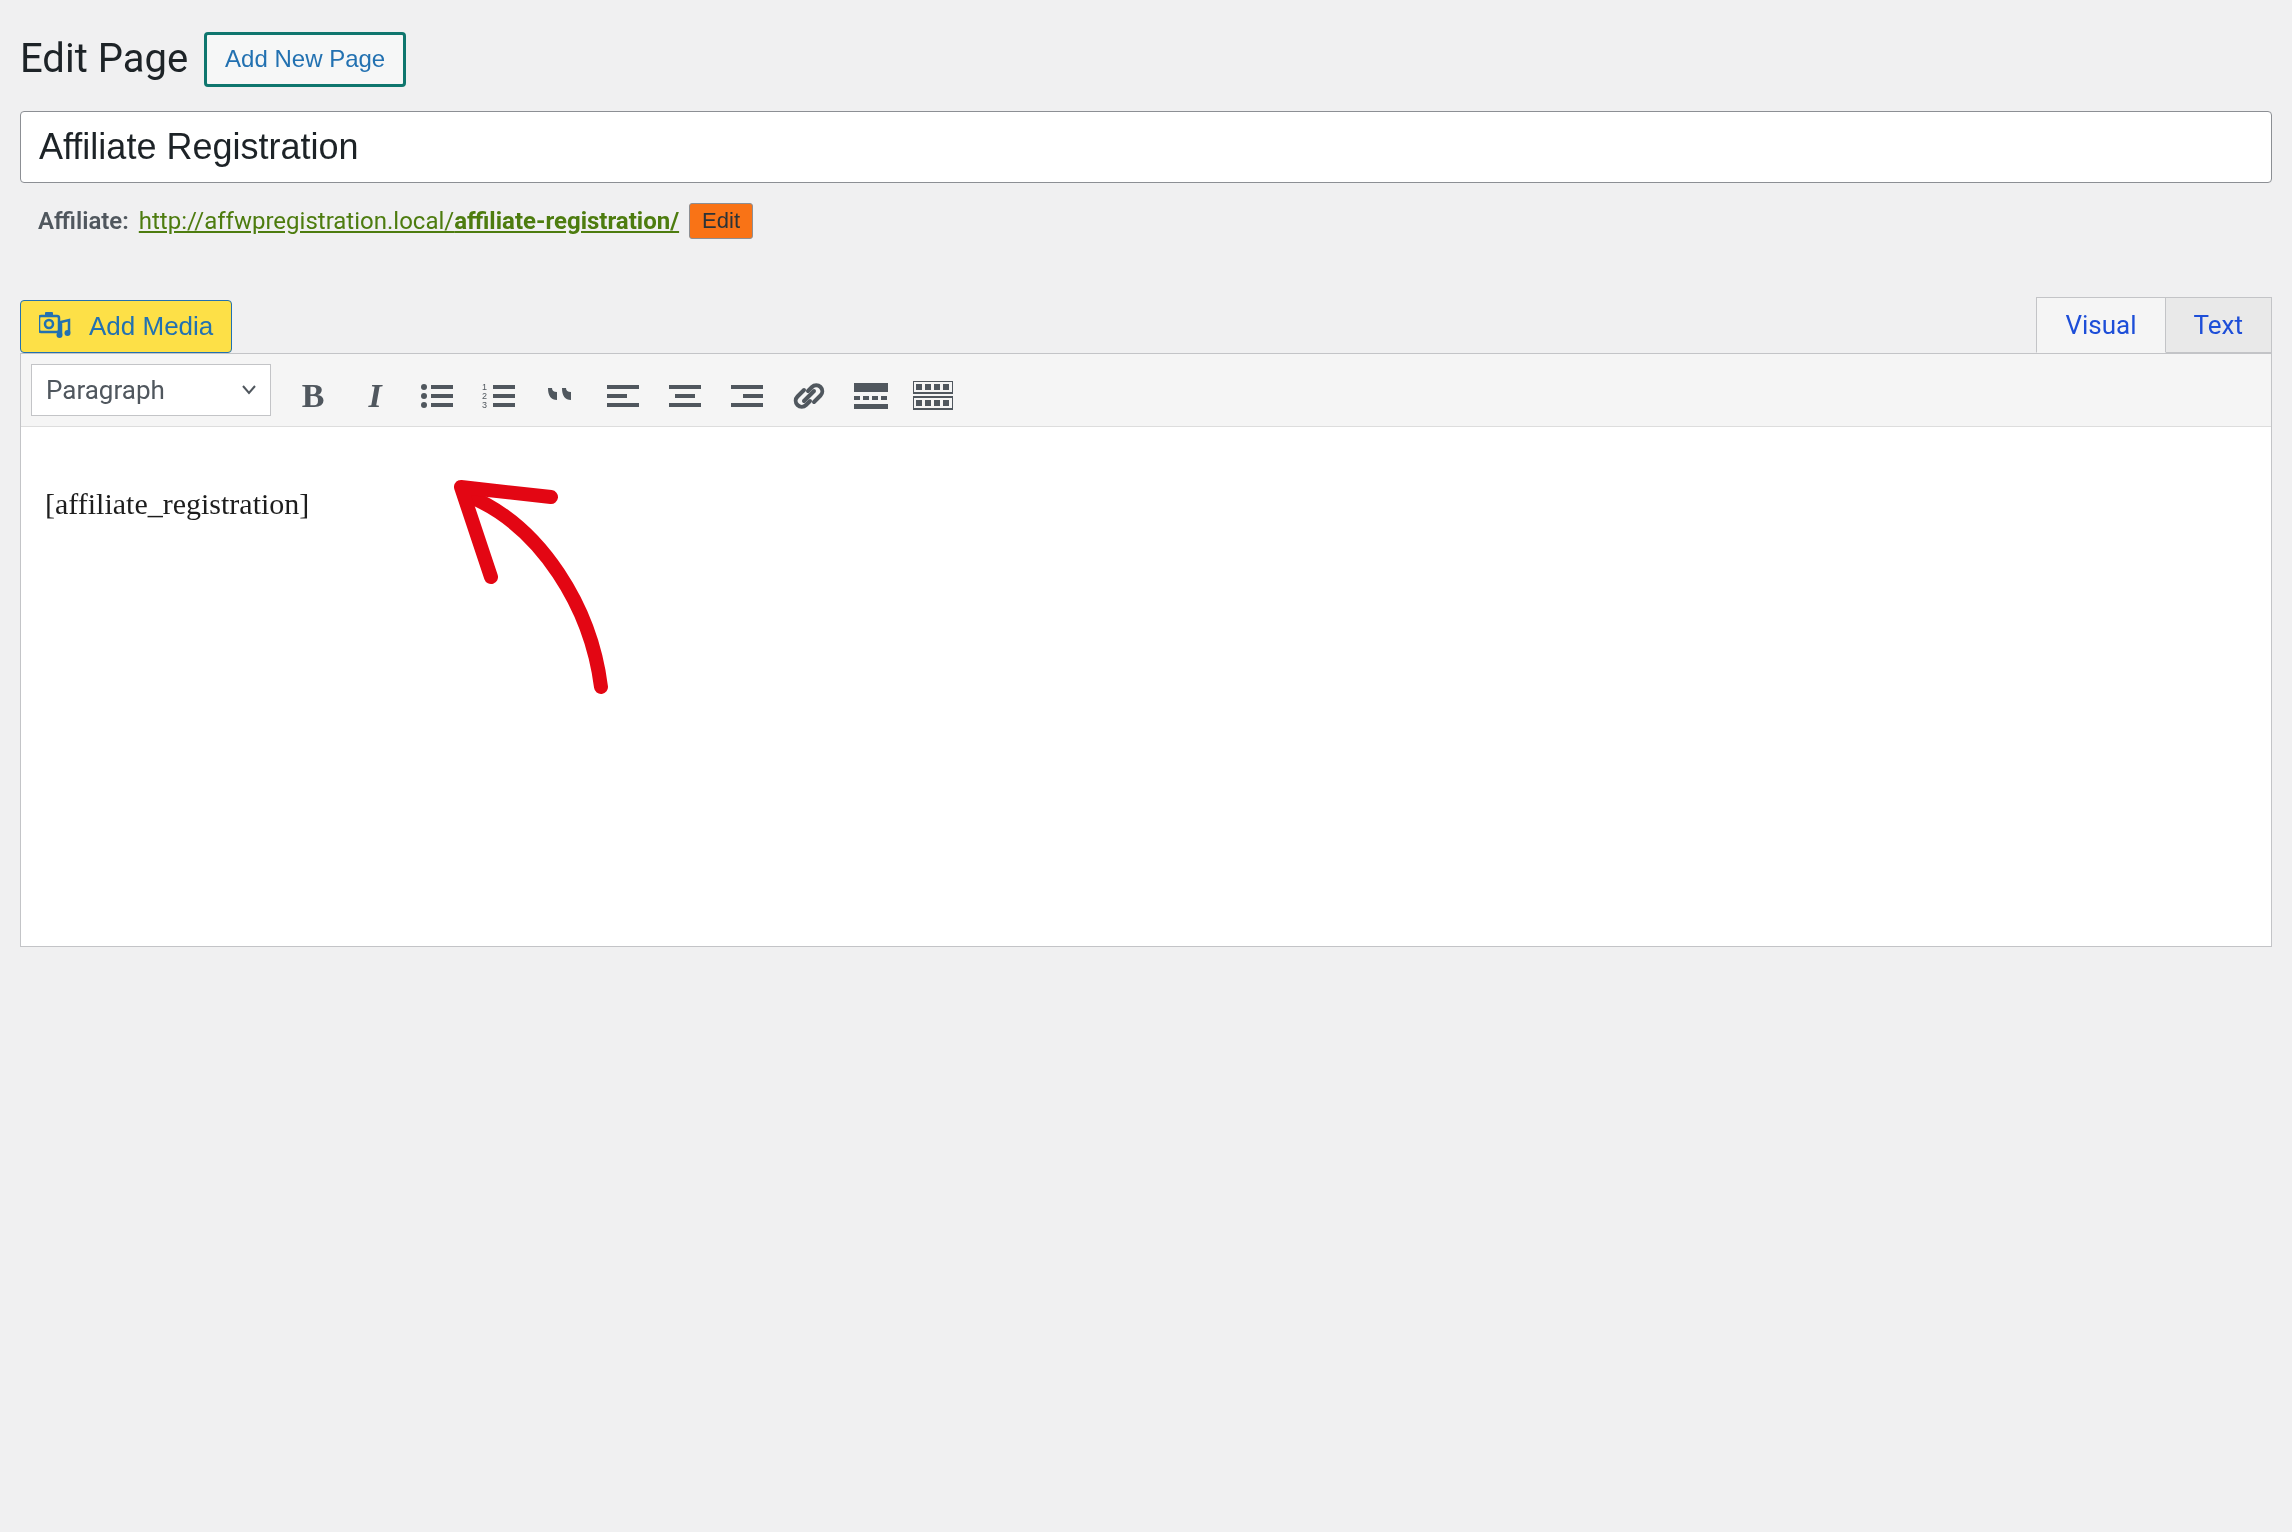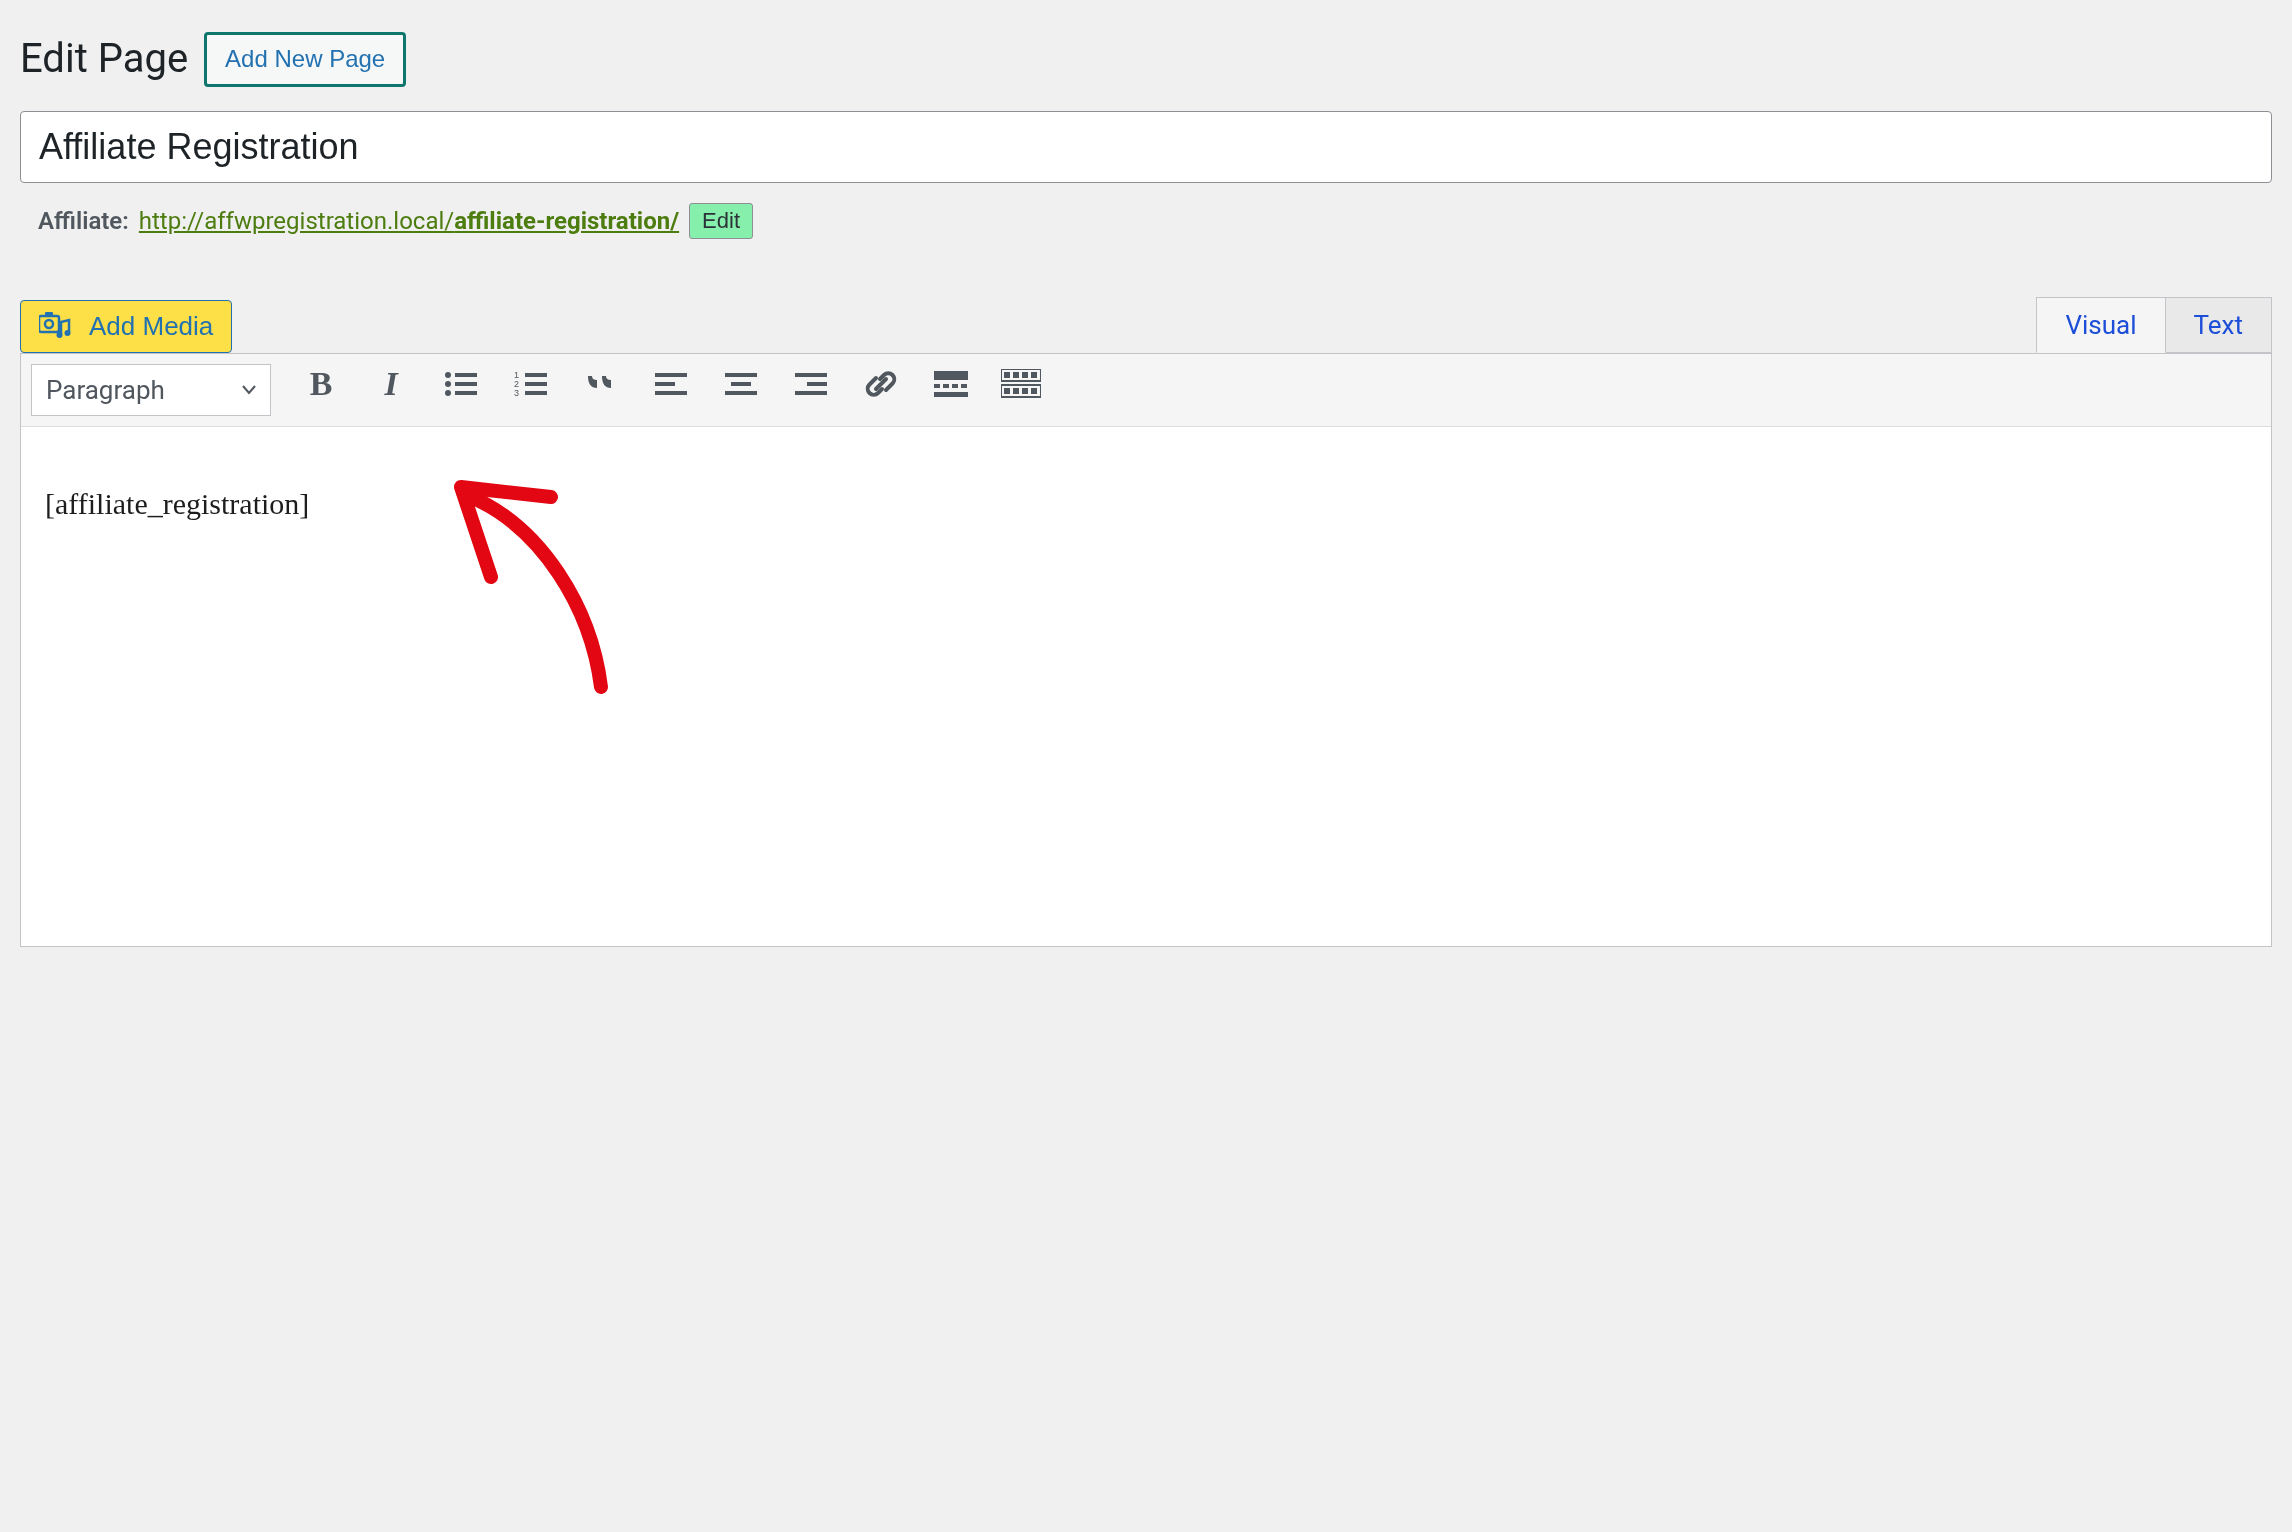--- a/index.html
+++ b/index.html
@@ -56,21 +56,21 @@
     .permalink-label {
       color: #50575e;
       font-weight: 600;
     }
     .permalink-link {
       color: #4d7c0f;
     }
     .permalink-slug { font-weight: 700; }
     .btn-small {
       border: 1px solid #8c8f94;
-      background: #86efac;
+      background: #f97316;
       color: #2c3338;
       padding: 4px 12px;
       font-size: 22px;
       border-radius: 3px;
       cursor: pointer;
     }
     .editor-top {
       display: flex;
       justify-content: space-between;
       align-items: flex-end;
@@ -106,22 +106,22 @@
     }
     .toolbar-wrap {
       border: 1px solid #c3c4c7;
       border-bottom: none;
       background: #fff;
     }
     .toolbar {
       background: #f5f5f5;
       padding: 10px 10px;
       display: flex;
-      align-items: flex-start;
-      gap: 30px;
+      align-items: flex-end;
+      gap: 22px;
       border-bottom: 1px solid #ddd;
     }
     .format-select {
       display: flex;
       align-items: center;
       justify-content: space-between;
       background: #fff;
       border: 1px solid #c3c4c7;
       color: #50575e;
       font-size: 26px;

